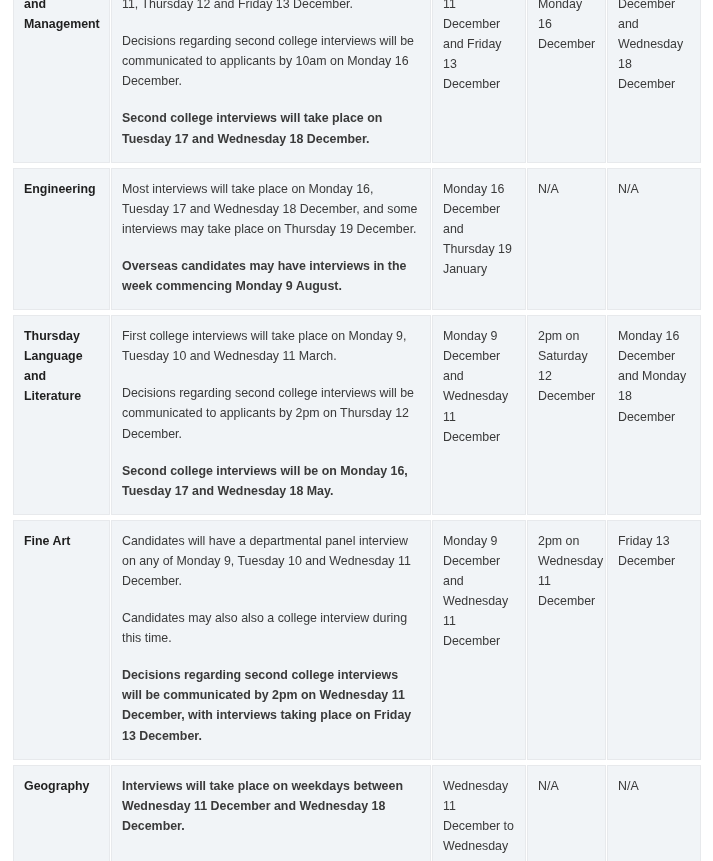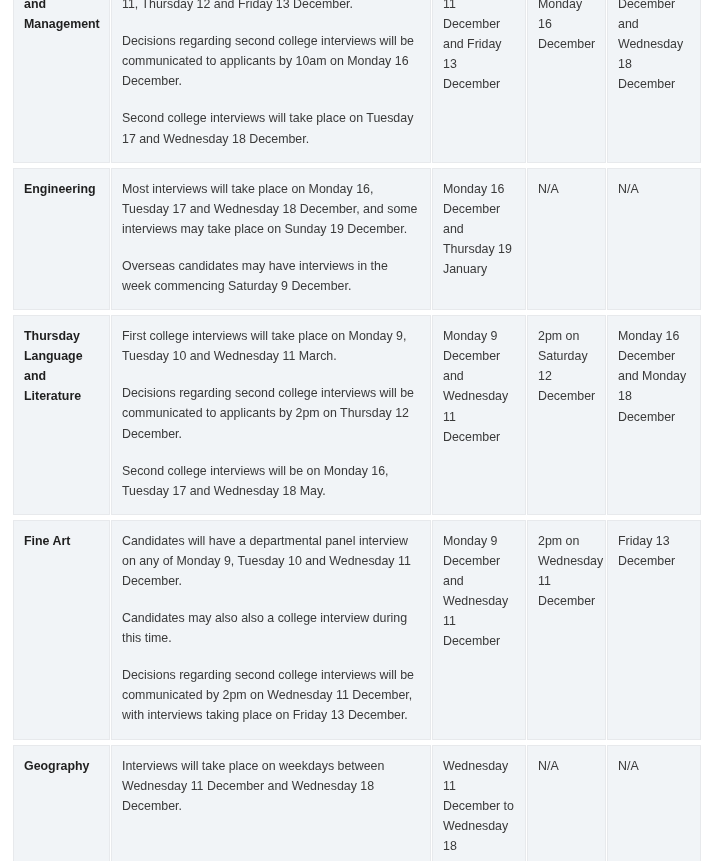--- a/index.html
+++ b/index.html
@@ -48,21 +48,21 @@
   }
 
   
   col.c-subject   { width: 98px; }
   col.c-details   { width: 321px; }
   col.c-first     { width: 95px; }
   col.c-decision  { width: 80px; }
   col.c-second    { width: 95px; }
 
   .para { margin: 0 0 17px 0; }
-  .para:last-child { margin-bottom: 0; }
+  .para:last-child { margin-bottom: 0; font-weight: bold; }
 
   .subject-label { display: block; }
 
   .nowrap-cell { }
 </style>
 </head>
 <body>
 
 <div id="table-wrap">
   <table class="schedule">
@@ -86,22 +86,22 @@
           </td>
           <td class="nowrap-cell">Wednesday 11 December and Friday 13 December</td>
           <td class="nowrap-cell">10am on Monday 16 December</td>
           <td class="nowrap-cell">Tuesday 17 December and Wednesday 18 December</td>
         </tr>
         <tr>
           <td>
             <span class="subject-label">Engineering</span>
           </td>
           <td>
-            <p class="para">Most interviews will take place on Monday 16, Tuesday 17 and Wednesday 18 December, and some interviews may take place on Sunday 19 December.</p>
-            <p class="para">Overseas candidates may have interviews in the week commencing Saturday 9 December.</p>
+            <p class="para">Most interviews will take place on Monday 16, Tuesday 17 and Wednesday 18 December, and some interviews may take place on Thursday 19 December.</p>
+            <p class="para">Overseas candidates may have interviews in the week commencing Monday 9 August.</p>
           </td>
           <td class="nowrap-cell">Monday 16 December and Thursday 19 January</td>
           <td class="nowrap-cell">N/A</td>
           <td class="nowrap-cell">N/A</td>
         </tr>
         <tr>
           <td>
             <span class="subject-label">Thursday Language and Literature</span>
           </td>
           <td>

